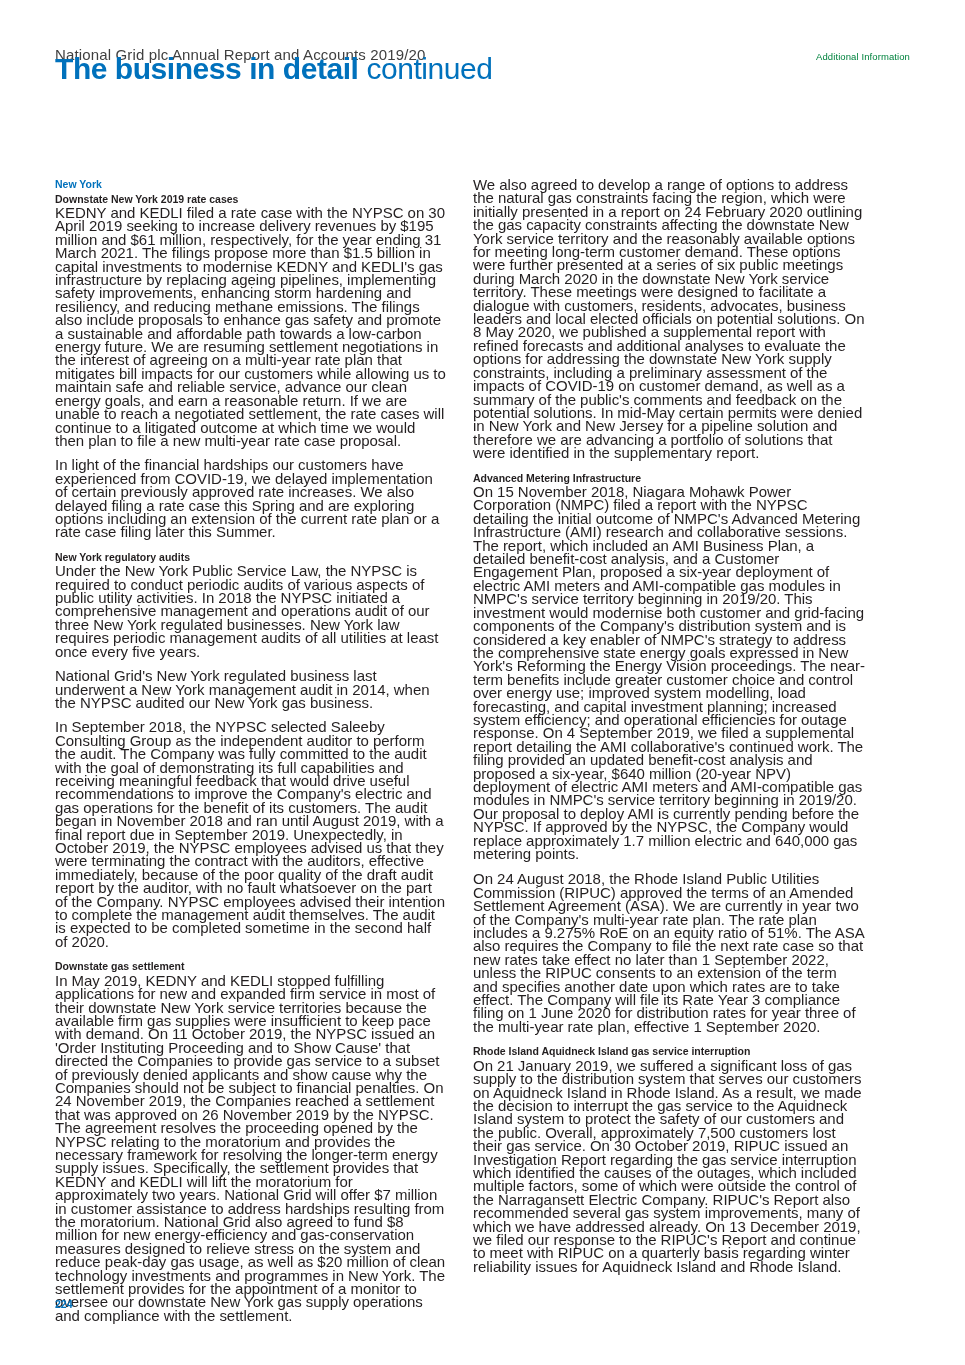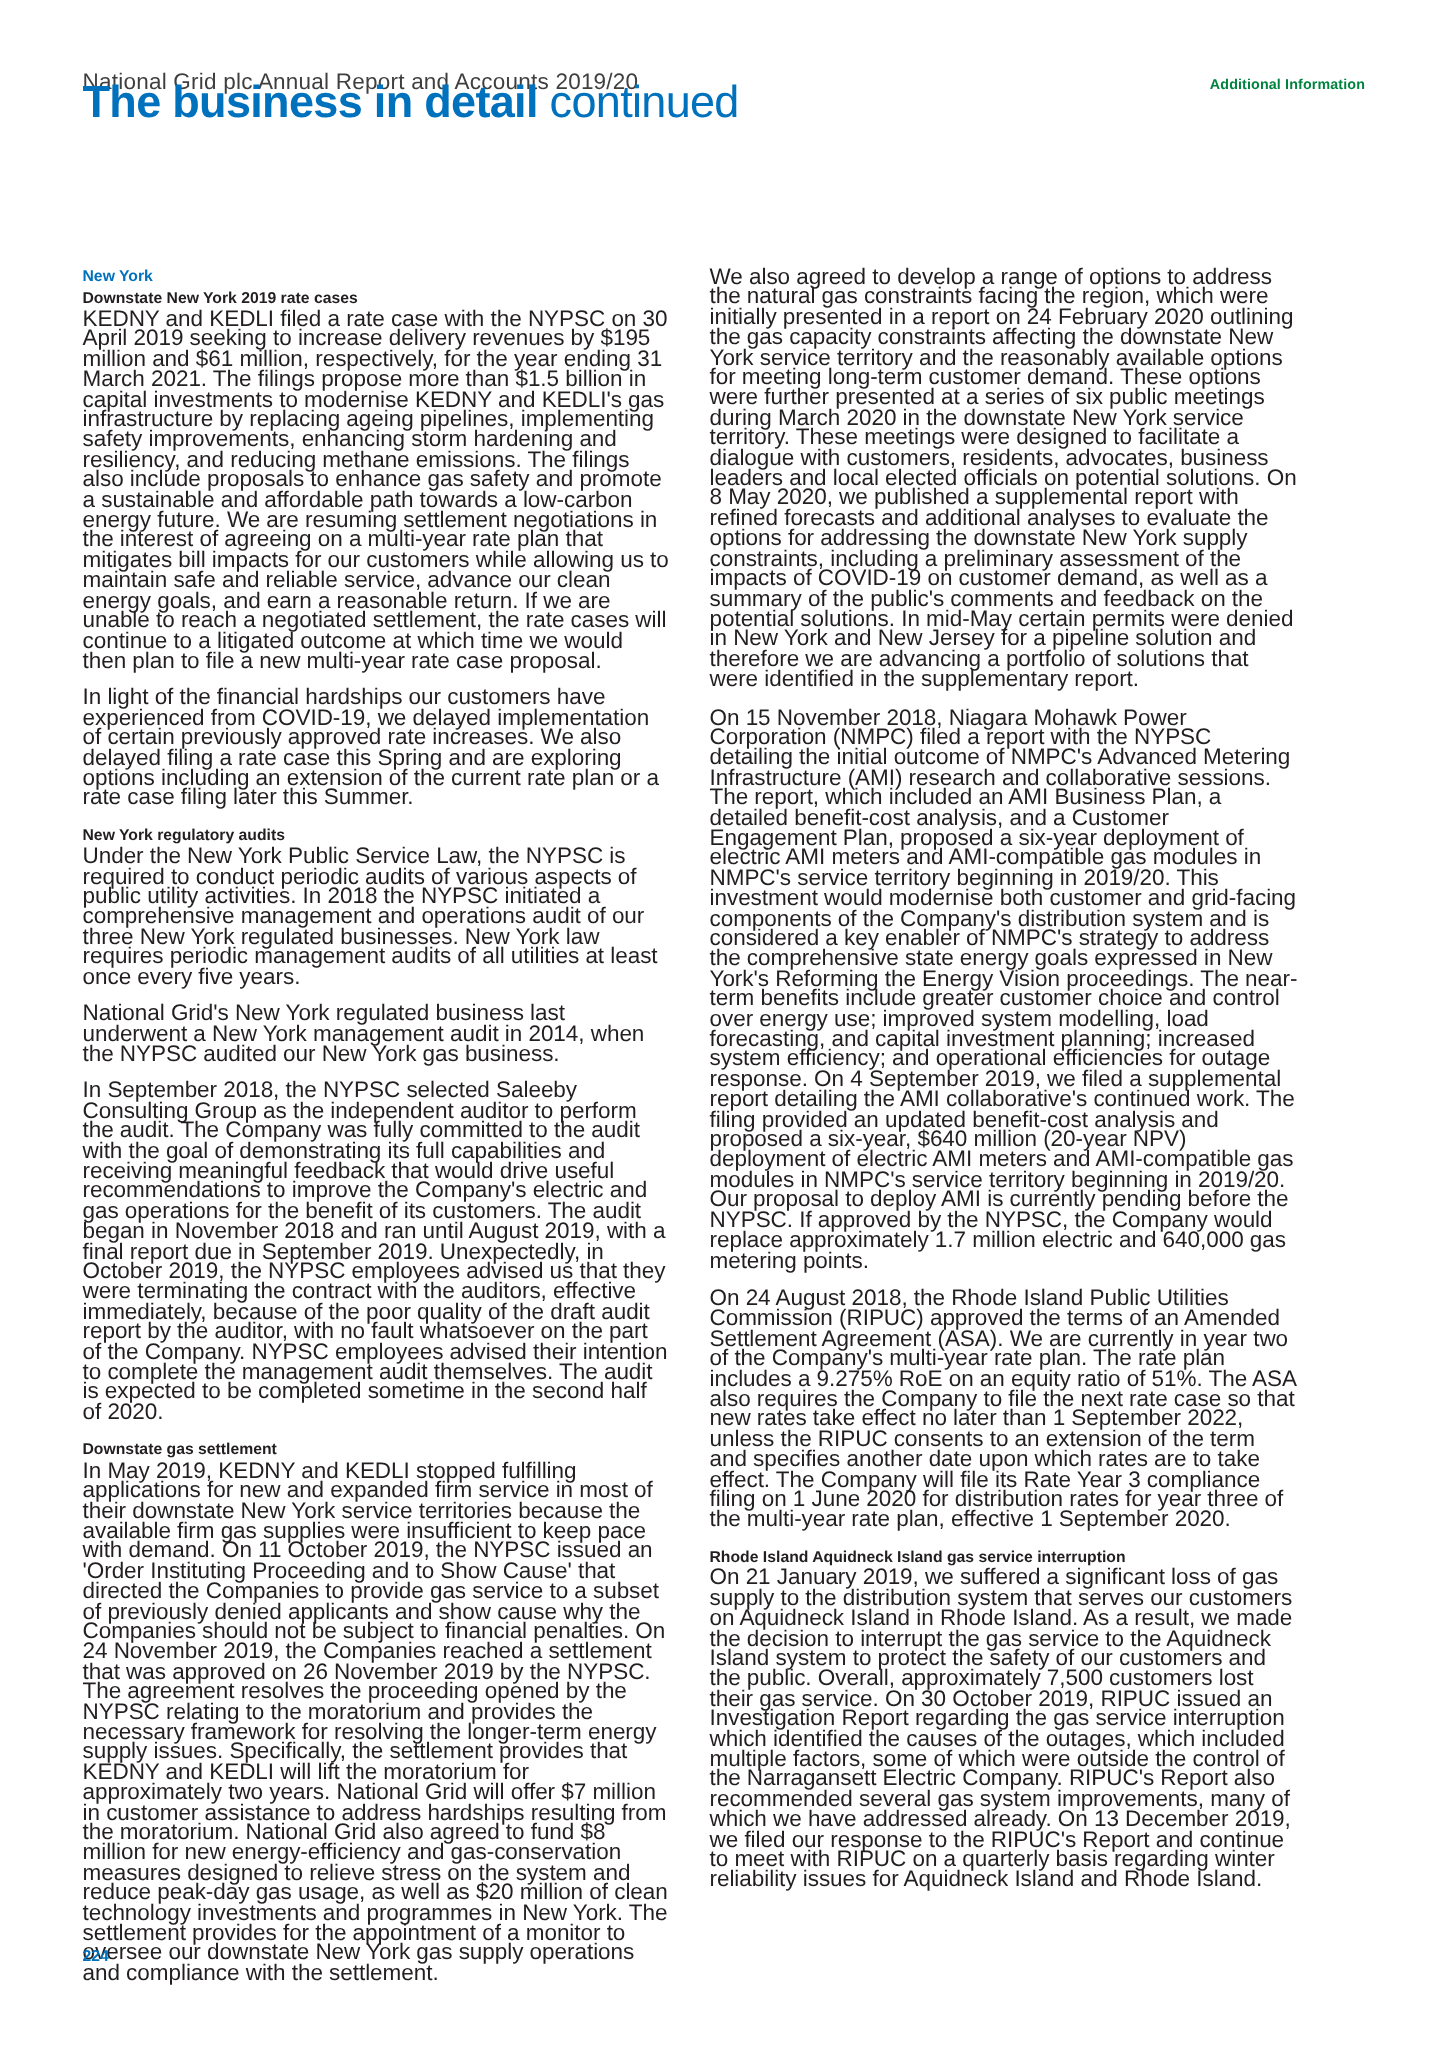--- a/index.html
+++ b/index.html
@@ -31,21 +31,21 @@
     align-items: baseline;
   }
   .header-left {
     font-size: 15px;
     color: #3f3f3f;
     letter-spacing: 0.01em;
     text-align: right;
   }
   .header-right {
     font-size: 9.5px;
-    font-weight: bold;
+    font-weight: normal;
     color: #00833e;
     letter-spacing: 0.01em;
   }
   .page-title {
     position: absolute;
     top: 52px;
     left: 55px;
     font-size: 30px;
     color: #0071bc;
     letter-spacing: -0.015em;
@@ -132,20 +132,21 @@
       <div class="gap-sm"></div>
       <p class="body">In September 2018, the NYPSC selected Saleeby Consulting Group as the independent auditor to perform the audit. The Company was fully committed to the audit with the goal of demonstrating its full capabilities and receiving meaningful feedback that would drive useful recommendations to improve the Company's electric and gas operations for the benefit of its customers. The audit began in November 2018 and ran until August 2019, with a final report due in September 2019. Unexpectedly, in October 2019, the NYPSC employees advised us that they were terminating the contract with the auditors, effective immediately, because of the poor quality of the draft audit report by the auditor, with no fault whatsoever on the part of the Company. NYPSC employees advised their intention to complete the management audit themselves. The audit is expected to be completed sometime in the second half of 2020.</p>
       <div class="gap-head"></div>
       <div class="sub-head">Downstate gas settlement</div>
       <p class="body">In May 2019, KEDNY and KEDLI stopped fulfilling applications for new and expanded firm service in most of their downstate New York service territories because the available firm gas supplies were insufficient to keep pace with demand. On 11 October 2019, the NYPSC issued an 'Order Instituting Proceeding and to Show Cause' that directed the Companies to provide gas service to a subset of previously denied applicants and show cause why the Companies should not be subject to financial penalties. On 24 November 2019, the Companies reached a settlement that was approved on 26 November 2019 by the NYPSC. The agreement resolves the proceeding opened by the NYPSC relating to the moratorium and provides the necessary framework for resolving the longer-term energy supply issues. Specifically, the settlement provides that KEDNY and KEDLI will lift the moratorium for approximately two years. National Grid will offer $7 million in customer assistance to address hardships resulting from the moratorium. National Grid also agreed to fund $8 million for new energy-efficiency and gas-conservation measures designed to relieve stress on the system and reduce peak-day gas usage, as well as $20 million of clean technology investments and programmes in New York. The settlement provides for the appointment of a monitor to oversee our downstate New York gas supply operations and compliance with the settlement.</p>
     </div>
 
     <div class="col">
       <p class="body">We also agreed to develop a range of options to address the natural gas constraints facing the region, which were initially presented in a report on 24 February 2020 outlining the gas capacity constraints affecting the downstate New York service territory and the reasonably available options for meeting long-term customer demand. These options were further presented at a series of six public meetings during March 2020 in the downstate New York service territory. These meetings were designed to facilitate a dialogue with customers, residents, advocates, business leaders and local elected officials on potential solutions. On 8 May 2020, we published a supplemental report with refined forecasts and additional analyses to evaluate the options for addressing the downstate New York supply constraints, including a preliminary assessment of the impacts of COVID-19 on customer demand, as well as a summary of the public's comments and feedback on the potential solutions. In mid-May certain permits were denied in New York and New Jersey for a pipeline solution and therefore we are advancing a portfolio of solutions that were identified in the supplementary report.</p>
       <div class="gap-head"></div>
+      <div class="sub-head">Advanced Metering Infrastructure</div>
       <p class="body">On 15 November 2018, Niagara Mohawk Power Corporation (NMPC) filed a report with the NYPSC detailing the initial outcome of NMPC's Advanced Metering Infrastructure (AMI) research and collaborative sessions. The report, which included an AMI Business Plan, a detailed benefit-cost analysis, and a Customer Engagement Plan, proposed a six-year deployment of electric AMI meters and AMI-compatible gas modules in NMPC's service territory beginning in 2019/20. This investment would modernise both customer and grid-facing components of the Company's distribution system and is considered a key enabler of NMPC's strategy to address the comprehensive state energy goals expressed in New York's Reforming the Energy Vision proceedings. The near-term benefits include greater customer choice and control over energy use; improved system modelling, load forecasting, and capital investment planning; increased system efficiency; and operational efficiencies for outage response. On 4 September 2019, we filed a supplemental report detailing the AMI collaborative's continued work. The filing provided an updated benefit-cost analysis and proposed a six-year, $640 million (20-year NPV) deployment of electric AMI meters and AMI-compatible gas modules in NMPC's service territory beginning in 2019/20. Our proposal to deploy AMI is currently pending before the NYPSC. If approved by the NYPSC, the Company would replace approximately 1.7 million electric and 640,000 gas metering points.</p>
       <div class="gap-head"></div>
       <p class="body">On 24 August 2018, the Rhode Island Public Utilities Commission (RIPUC) approved the terms of an Amended Settlement Agreement (ASA). We are currently in year two of the Company's multi-year rate plan. The rate plan includes a 9.275% RoE on an equity ratio of 51%. The ASA also requires the Company to file the next rate case so that new rates take effect no later than 1 September 2022, unless the RIPUC consents to an extension of the term and specifies another date upon which rates are to take effect. The Company will file its Rate Year 3 compliance filing on 1 June 2020 for distribution rates for year three of the multi-year rate plan, effective 1 September 2020.</p>
       <div class="gap-head"></div>
       <div class="sub-head">Rhode Island Aquidneck Island gas service interruption</div>
       <p class="body">On 21 January 2019, we suffered a significant loss of gas supply to the distribution system that serves our customers on Aquidneck Island in Rhode Island. As a result, we made the decision to interrupt the gas service to the Aquidneck Island system to protect the safety of our customers and the public. Overall, approximately 7,500 customers lost their gas service. On 30 October 2019, RIPUC issued an Investigation Report regarding the gas service interruption which identified the causes of the outages, which included multiple factors, some of which were outside the control of the Narragansett Electric Company. RIPUC's Report also recommended several gas system improvements, many of which we have addressed already. On 13 December 2019, we filed our response to the RIPUC's Report and continue to meet with RIPUC on a quarterly basis regarding winter reliability issues for Aquidneck Island and Rhode Island.</p>
     </div>
 
   </div>
 

